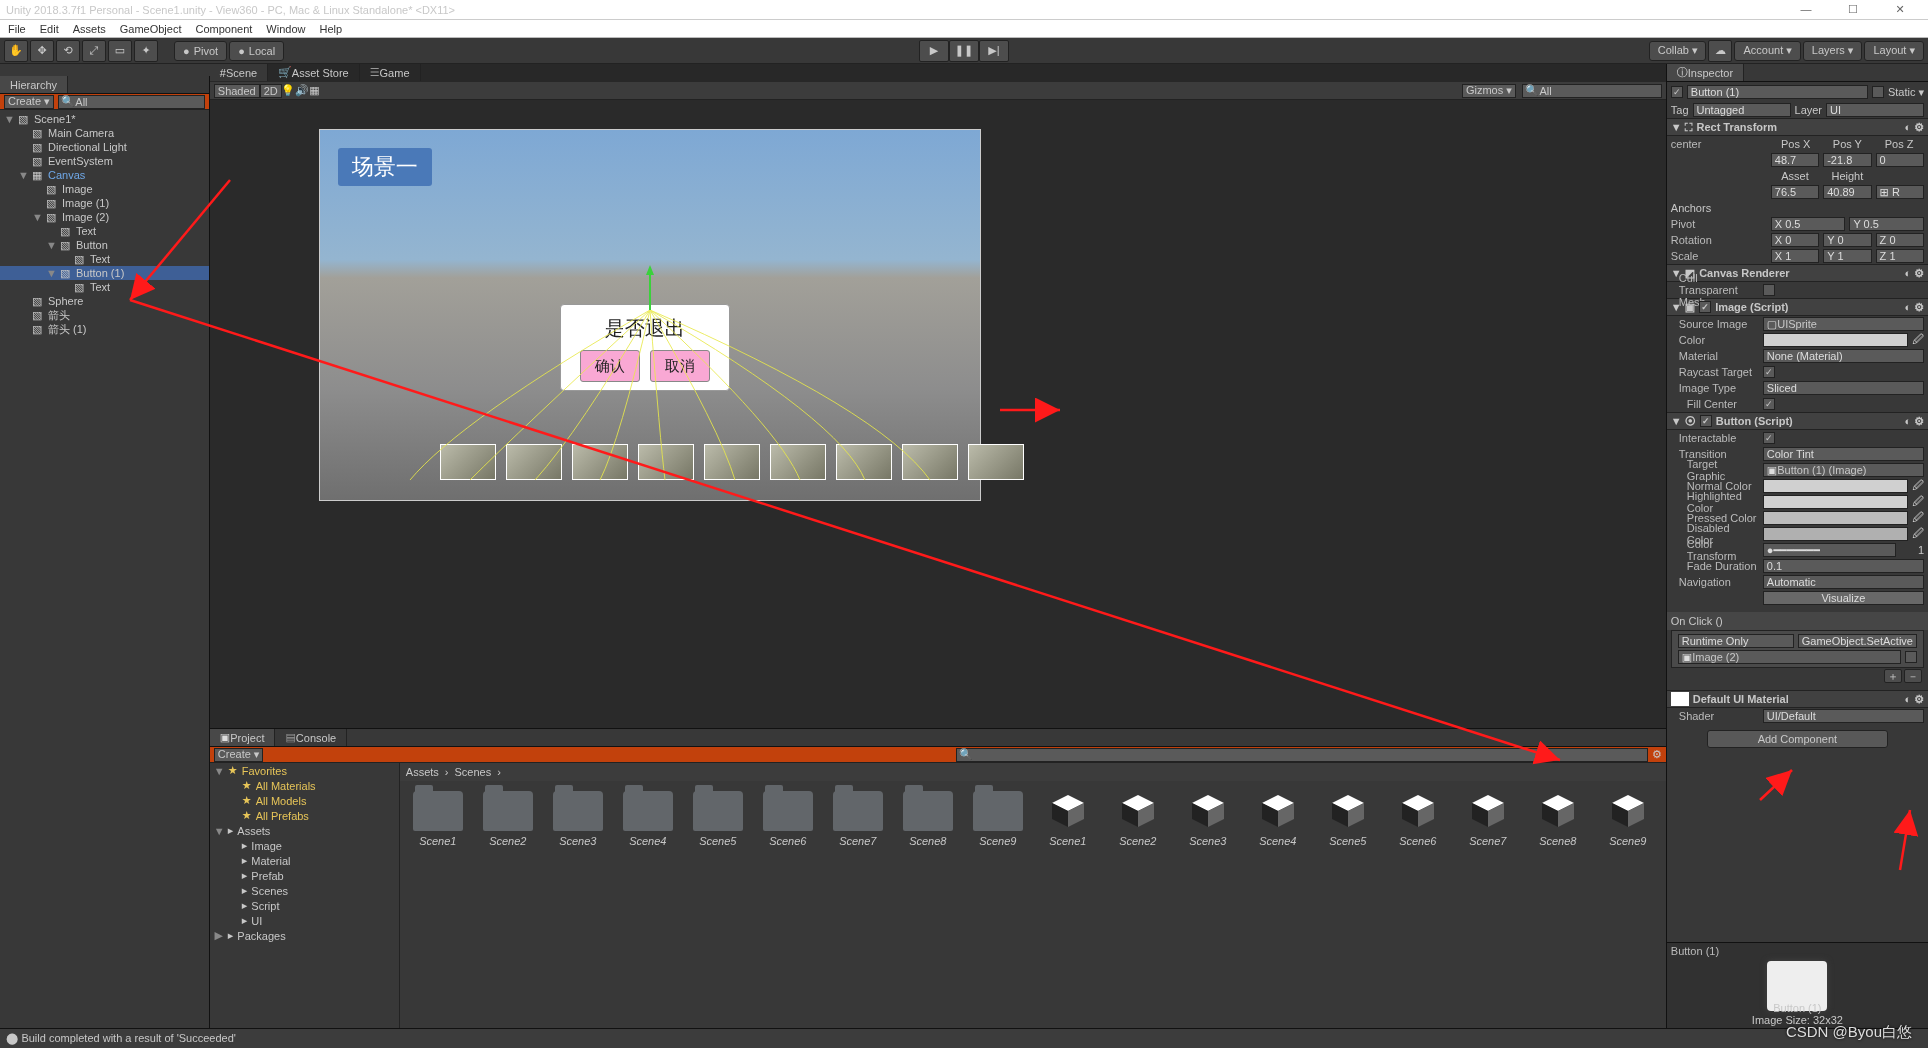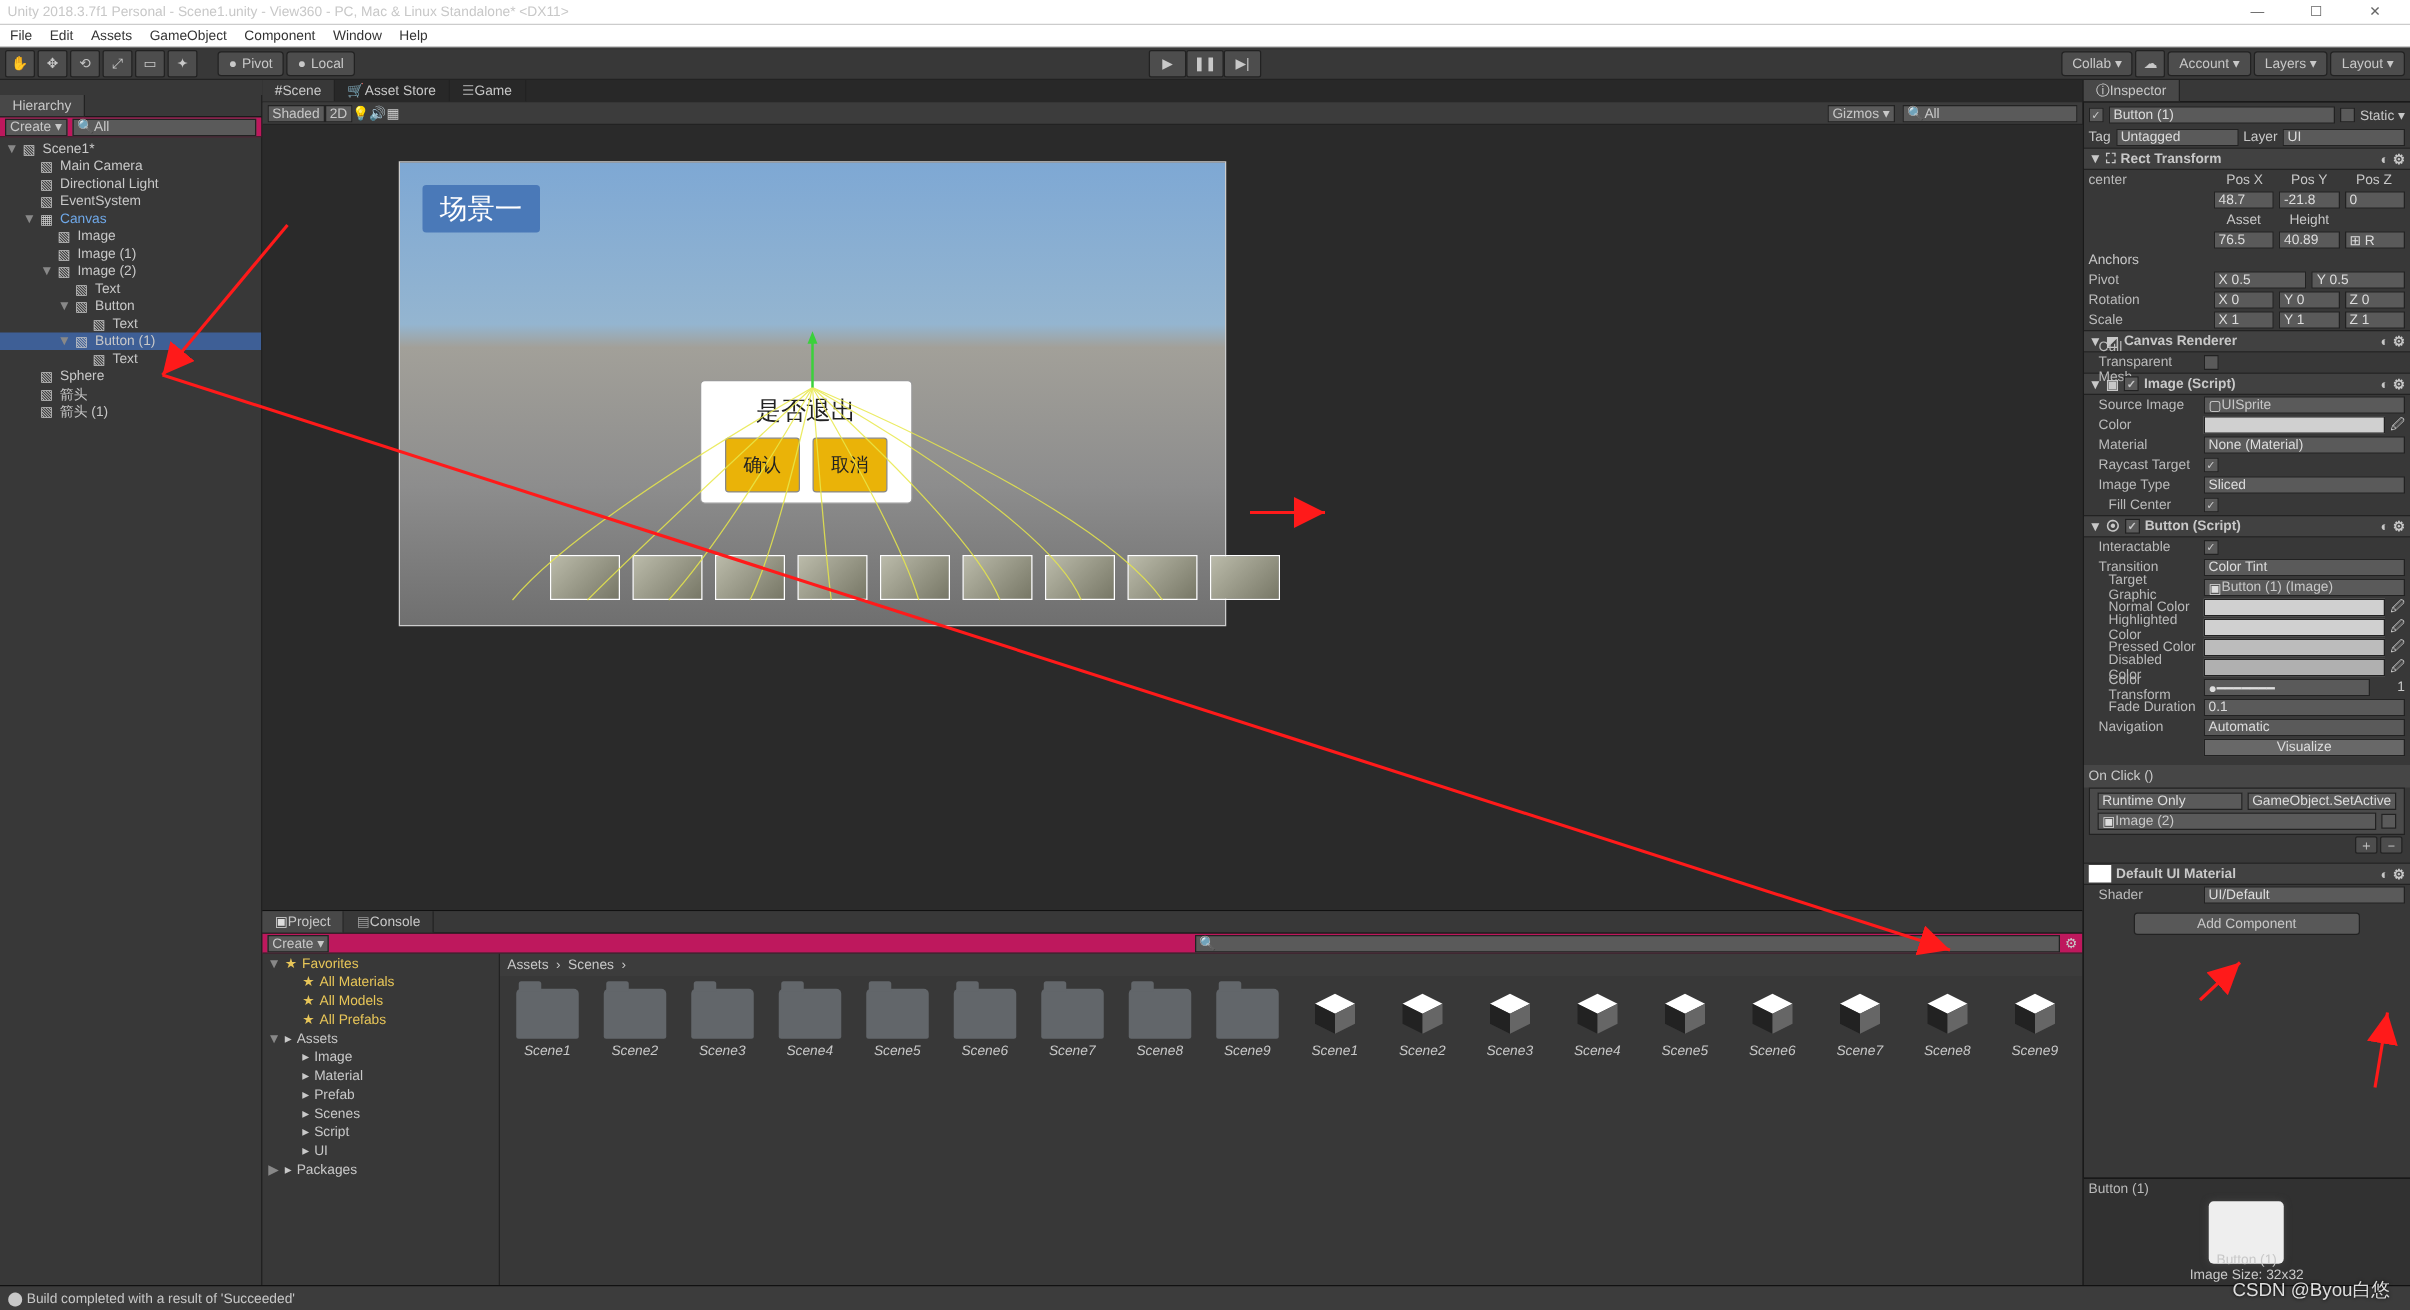--- a/index.html
+++ b/index.html
@@ -13,40 +13,40 @@
 .toolbar .left, .toolbar .right { display:flex; align-items:center; gap:2px; }
 .tbtn { width:24px; height:22px; background:#4d4d4d; border:1px solid #222; display:flex; align-items:center; justify-content:center; border-radius:2px; }
 .tpill { height:20px; padding:0 8px; background:#4d4d4d; border:1px solid #222; border-radius:3px; display:flex; align-items:center; gap:4px; }
 .playbar { position:absolute; left:50%; transform:translateX(-50%); display:flex; gap:0; }
 .playbar .tbtn { width:30px; }
 .body { flex:1; display:flex; min-height:0; }
 .col { display:flex; flex-direction:column; }
 .panel-tabs { height:18px; background:#383838; display:flex; align-items:flex-end; border-bottom:1px solid #111; }
 .panel-tab { height:17px; padding:0 10px; background:#383838; color:#999; display:flex; align-items:center; border-right:1px solid #222; }
 .panel-tab.active { background:#484848; color:#ddd; }
-.panel-head { height:16px; background:#be185d; display:flex; align-items:center; padding:0 4px; gap:4px; border-bottom:1px solid #222; }
+.panel-head { height:16px; background:#c2410c; display:flex; align-items:center; padding:0 4px; gap:4px; border-bottom:1px solid #222; }
 .hierarchy { width:240px; border-right:1px solid #111;margin-top:12px; }
 .tree { flex:1; background:#383838; overflow:auto; padding:2px 0; }
 .node { height:14px; display:flex; align-items:center; gap:4px; padding-left:4px; }
 .node .arrow { width:10px; text-align:center; color:#888; }
 .node .ico { width:12px; height:12px; display:inline-block; }
 .node.sel { background:#3e5f96; color:#fff; }
 .ind0{padding-left:4px}.ind1{padding-left:18px}.ind2{padding-left:32px}.ind3{padding-left:46px}.ind4{padding-left:60px}
 .center { flex:1; }
 .scene-tabs { height:18px; background:#282828; display:flex; }
 .scene-tabs .panel-tab { background:#282828; }
 .scene-tabs .panel-tab.active { background:#383838; }
 .scene-toolbar { height:18px; background:#3c3c3c; display:flex; align-items:center; gap:6px; padding:0 4px; border-bottom:1px solid #222; justify-content:space-between; }
 .scene-view { flex:1; position:relative; overflow:hidden; background:#2a2a2a; }
 .canvas-rect { position:absolute; left:110px; top:30px; width:660px; height:370px; outline:1px solid #ccc; background:linear-gradient(180deg,#7ea8d4 0%, #94b5d0 35%, #a2a099 40%, #8d8d8d 70%, #6f6f6f 100%); }
 .scene-label { position:absolute; left:18px; top:18px; background:#4a79b8; color:#fff; font-size:22px; padding:4px 14px; border-radius:3px; font-family:"Microsoft YaHei",sans-serif; }
 .dialog { position:absolute; left:240px; top:174px; width:170px; background:#fff; border:1px solid #999; border-radius:4px; padding:10px 8px 8px; text-align:center; }
 .dialog .dtitle { color:#222; font-size:20px; font-family:"Microsoft YaHei"; margin-bottom:8px; }
 .dialog .dbtns { display:flex; gap:10px; justify-content:center; }
-.dialog .dbtn { width:60px; height:44px; background:#eab308; border:1px solid #888; color:#222; font-size:15px; display:flex; align-items:center; justify-content:center; border-radius:3px; font-family:"Microsoft YaHei"; }
+.dialog .dbtn { width:60px; height:32px; background:#f9a8d4; border:1px solid #888; color:#222; font-size:15px; display:flex; align-items:center; justify-content:center; border-radius:3px; font-family:"Microsoft YaHei"; }
 .thumbs { position:absolute; bottom:20px; left:120px; display:flex; gap:10px; }
 .thumb { width:56px; height:36px; border:1px solid #fff; background:linear-gradient(135deg,#bba,#776); }
 svg.arrows { position:absolute; inset:0; pointer-events:none; }
 .inspector { width:300px; border-left:1px solid #111; background:#383838; }
 .insp-body { flex:1; overflow:auto; }
 .row { display:flex; align-items:center; height:16px; padding:0 4px; gap:4px; }
 .lbl { width:96px; color:#bbb; }
 .lbl2 { width:88px; color:#bbb; padding-left:8px; }
 .fld { flex:1; height:14px; background:#5a5a5a; border:1px solid #222; padding:0 3px; color:#ddd; display:flex; align-items:center; }
 .fld.light { background:#d0d0d0; }

